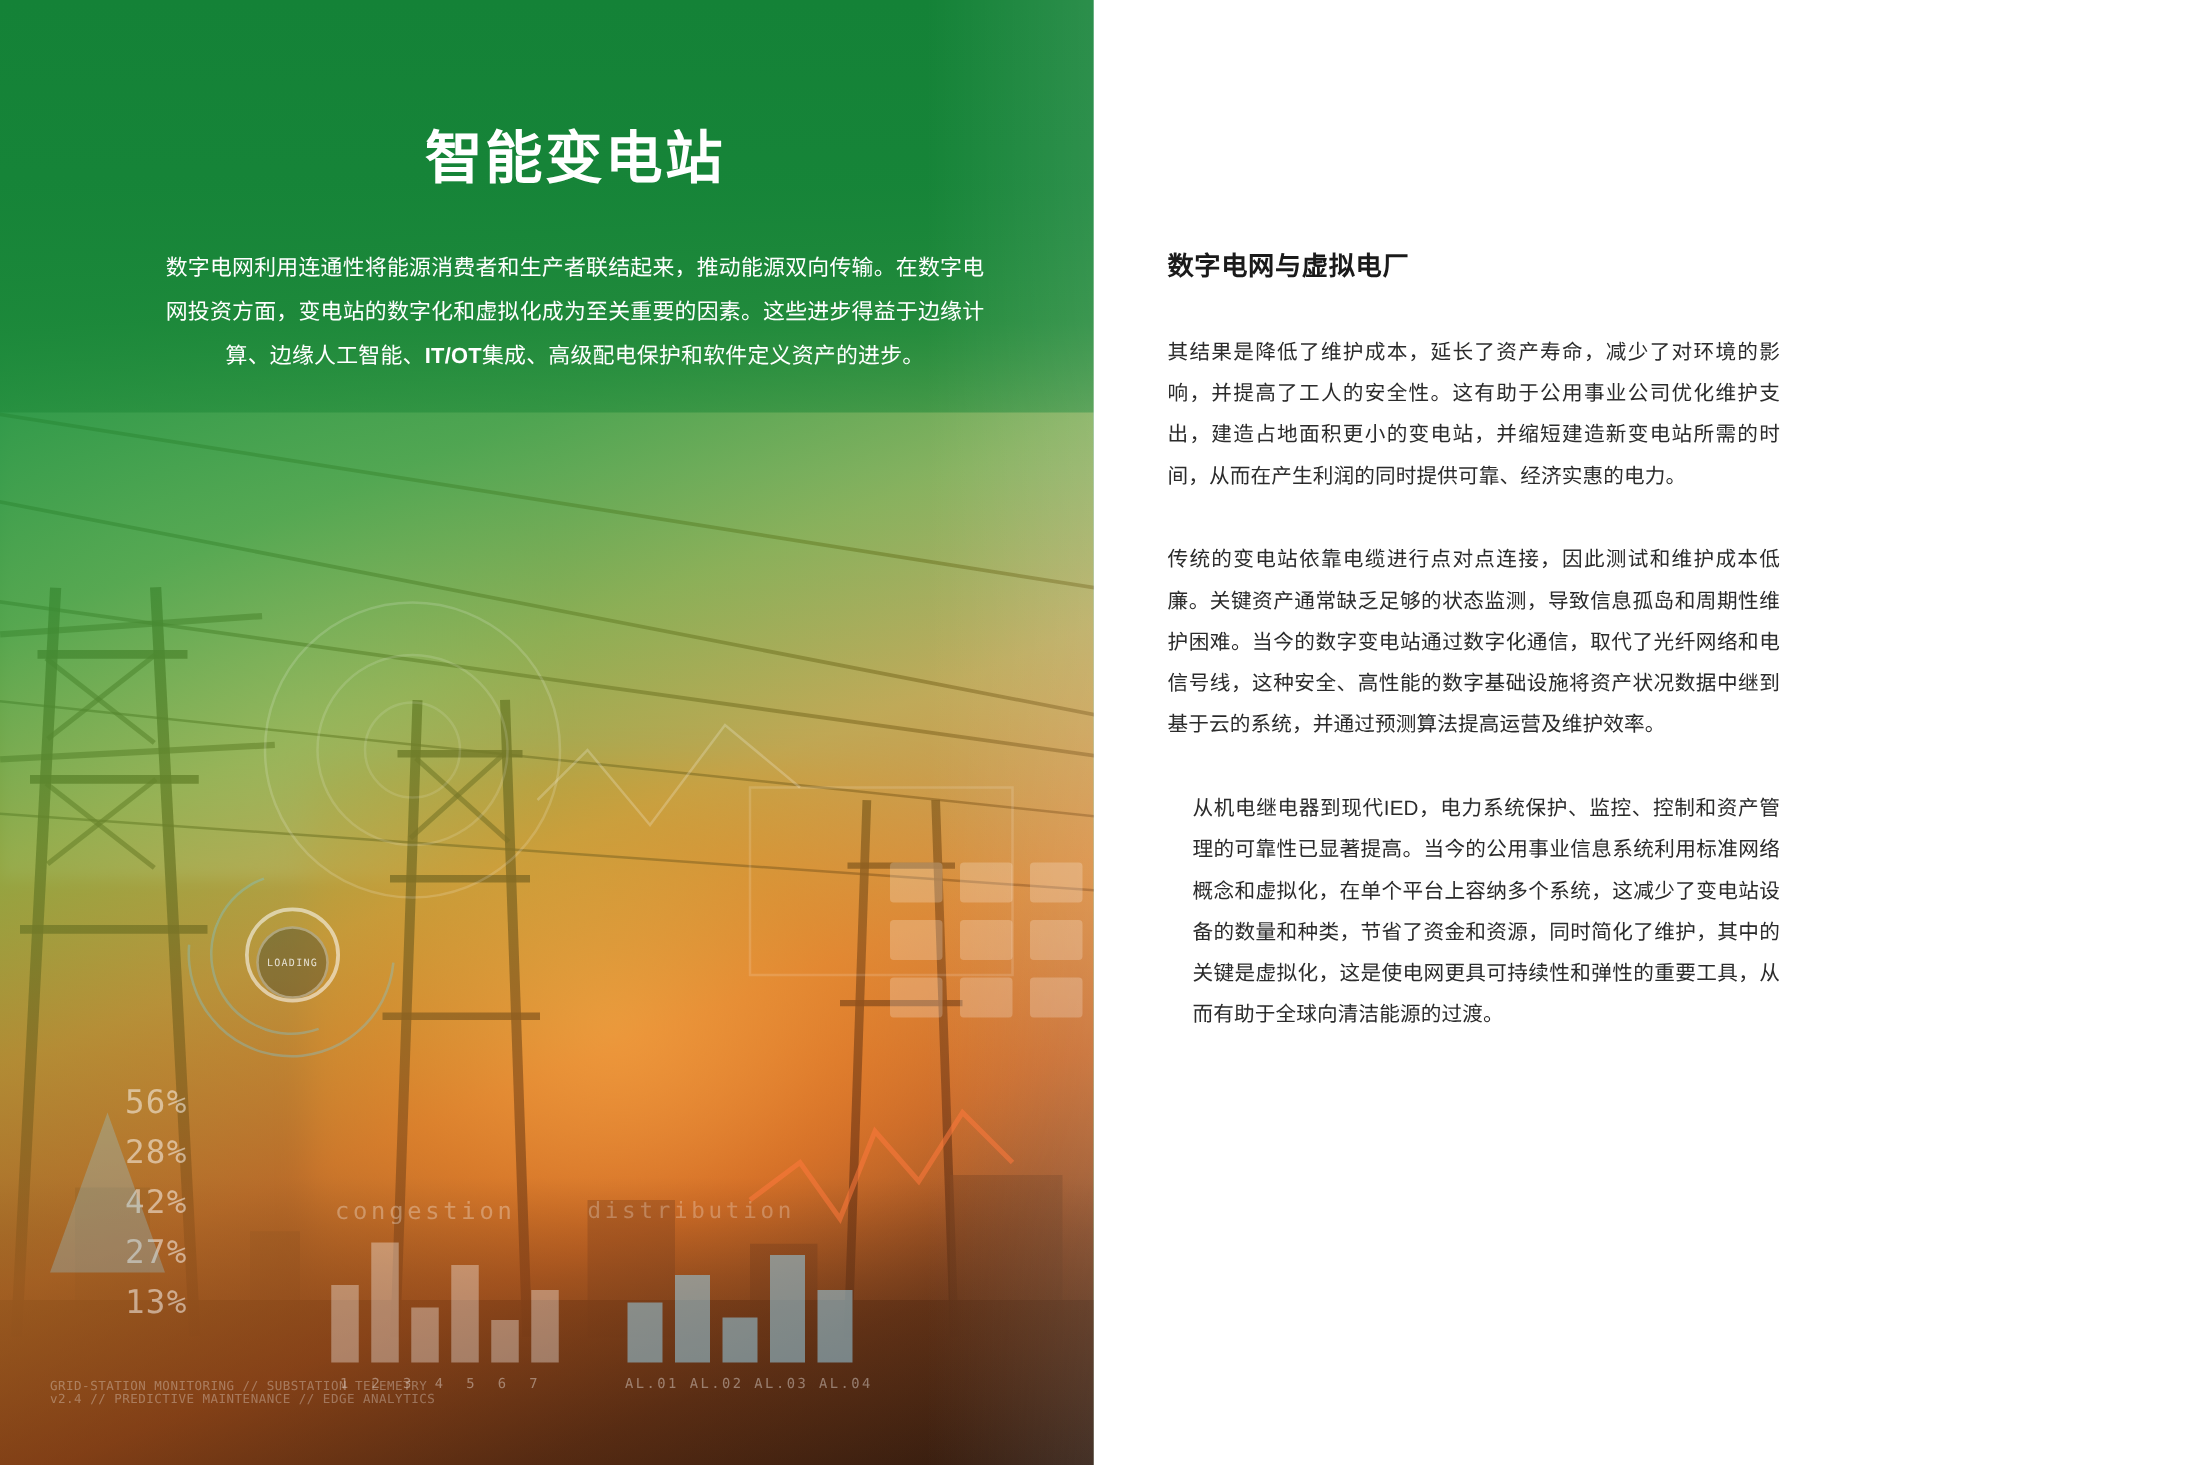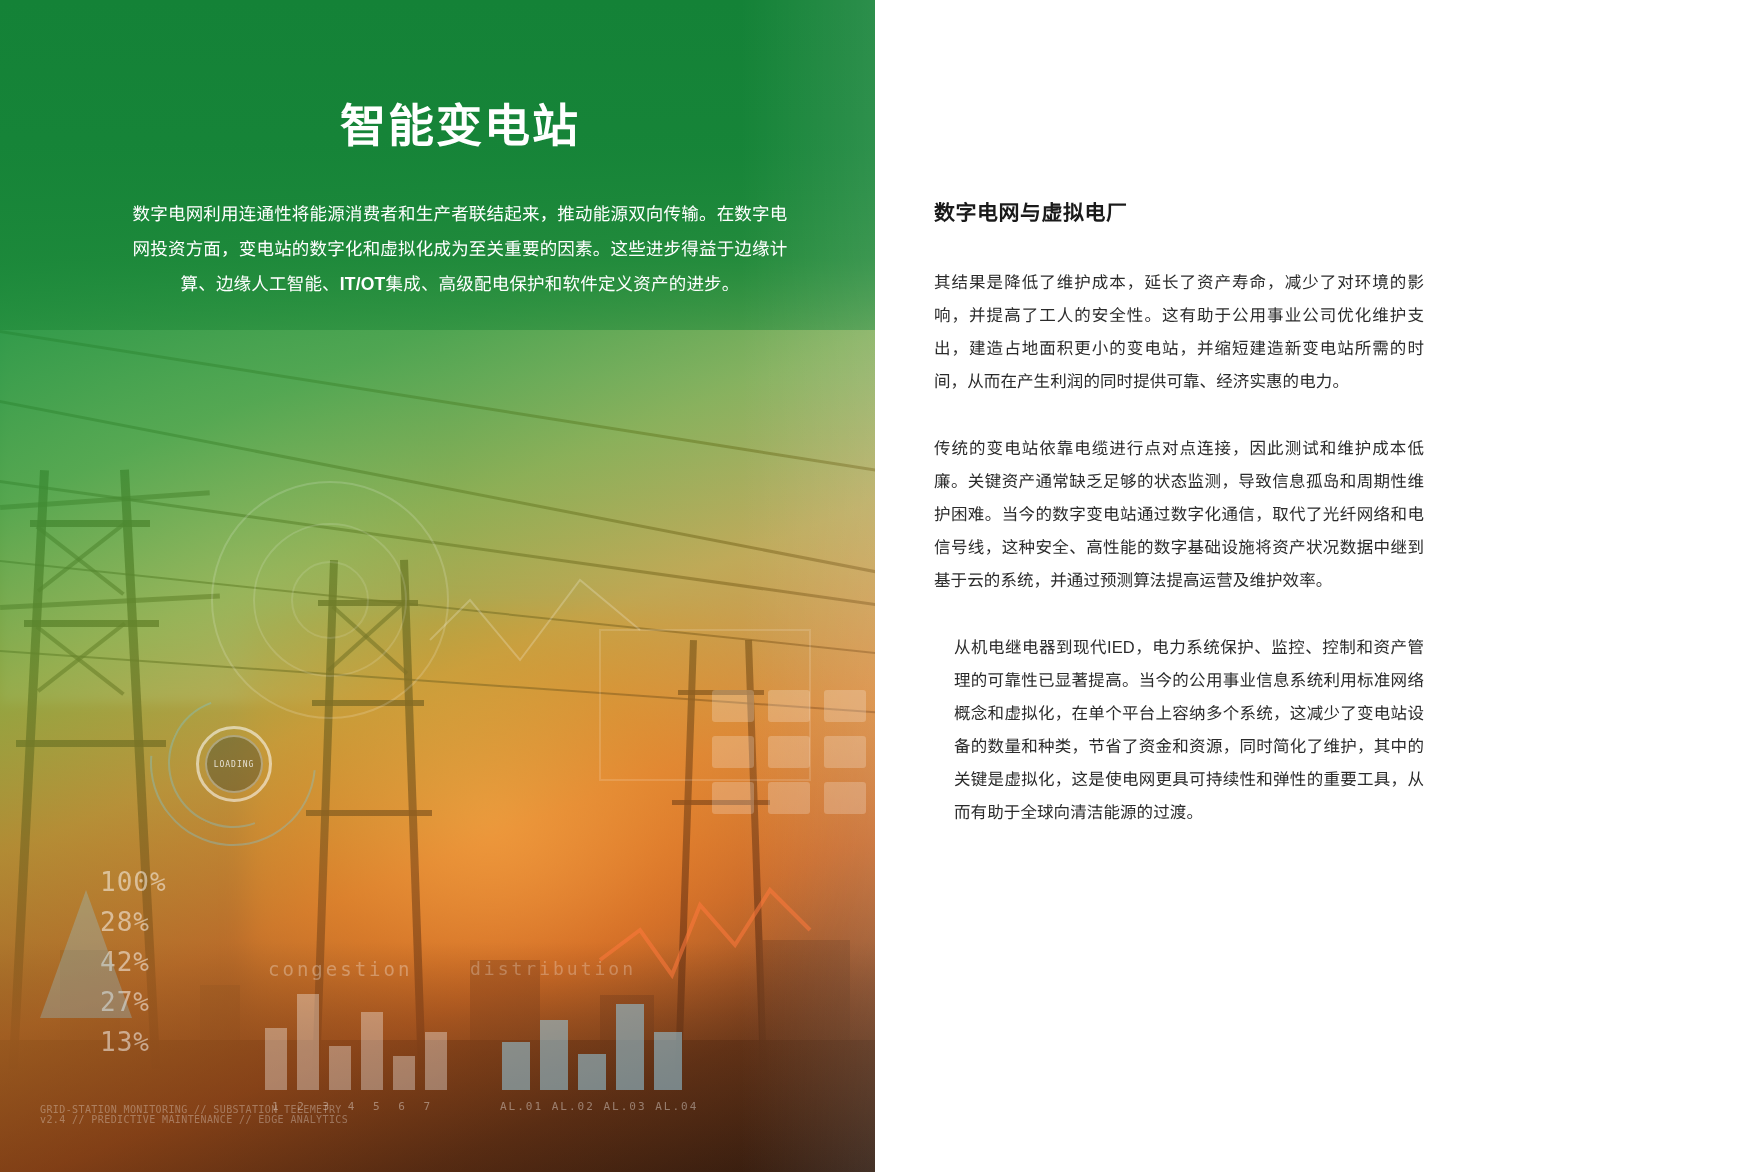--- a/index.html
+++ b/index.html
@@ -118,21 +118,21 @@
   }
 
   
   .hud { position: absolute; inset: 0; color: rgba(255,255,255,0.42); }
   .hud-ring {
     position: absolute;
     left: 196px; top: 726px;
     width: 70px; height: 70px;
     border: 3px solid rgba(255,255,255,0.55);
     border-radius: 50%;
-    display: flex; align-items: center; justify-content: center;
+    display: flex; align-items: flex-end; justify-content: center;
   }
   .hud-ring-inner {
     width: 54px; height: 54px;
     border: 2px solid rgba(255,255,255,0.35);
     border-radius: 50%;
     background: rgba(20,40,40,0.30);
     display: flex; align-items: center; justify-content: center;
     font-family: "DejaVu Sans Mono", monospace;
     font-size: 8px;
     letter-spacing: 1px;
@@ -328,21 +328,21 @@
     <div class="hud">
 
       <div class="hud-arc" style="left:168px; top:698px; width:126px; height:126px; transform:rotate(25deg);"></div>
       <div class="hud-arc" style="left:150px; top:680px; width:162px; height:162px; transform:rotate(-40deg);"></div>
 
       <div class="hud-ring">
         <div class="hud-ring-inner">LOADING</div>
       </div>
 
       <div class="pct-list">
-        <div>100%</div>
+        <div>56%</div>
         <div>28%</div>
         <div>42%</div>
         <div>27%</div>
         <div>13%</div>
       </div>
 
       <div class="hud-tri"></div>
 
       <div class="hud-word" style="left:268px; top:958px; font-size:19px;">congestion</div>
       <div class="hud-word" style="left:470px; top:958px; font-size:18px; color:rgba(255,255,255,0.26);">distribution</div>

